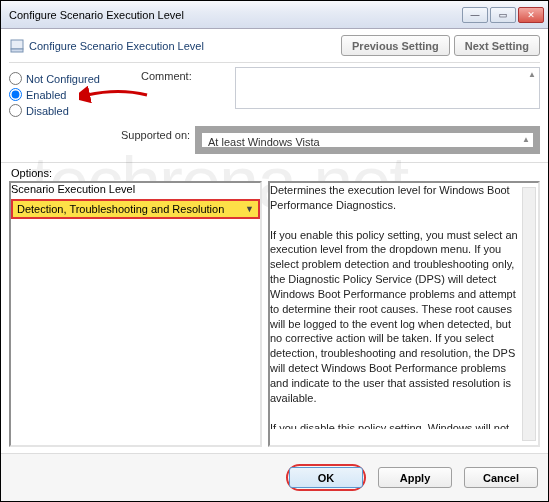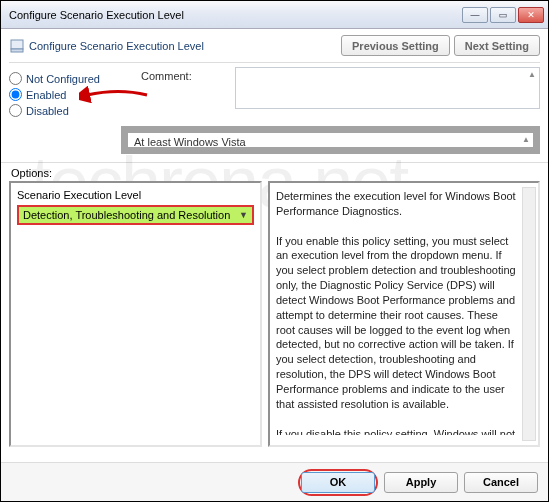--- a/index.html
+++ b/index.html
@@ -103,54 +103,53 @@
     display:flex; padding:4px 10px 2px 10px;
     border-top:1px solid #ddd;
   }
   .midbar .col-l { flex:0 0 255px; }
   .midbar .col-r { flex:1; }
   .panel-row { display:flex; padding:0 8px 4px 8px; gap:6px; }
   .sunken {
     flex:1;
     border:2px inset #e4e4e4;
     background:#fff;
-    padding:6px;
     position:relative;
     overflow:hidden;
   }
   .left-panel { flex:0 0 253px; }
   .combo {
     margin-top:4px;
     height:20px;
     border:2px solid #d33;
     display:flex;
     align-items:center;
     padding:0 4px;
-    background:#bef264;
+    background:#fde047;
     justify-content:space-between;
   }
   .combo .chev { font-size:9px; color:#444;}
   .help-text {
     font-size:11px;
     line-height:1.35;
     color:#222;
     height:246px;
     overflow:hidden;
     padding-right:14px;
   }
   .help-scroll {
     position:absolute; right:2px; top:4px; bottom:4px; width:14px;
     background:#f0f0f0; border:1px solid #ddd;
   }
   .footer {
     position:absolute; bottom:0; left:0; right:0;
-    height:39px;
+    height:48px;
     border-top:1px solid #ddd;
     display:flex; justify-content:flex-end; align-items:center;
-    padding:0 10px; gap:6px;
+    padding:0 10px; gap:12px;
     background:#f6f6f6;
   }
   .footer .btn { width:74px; justify-content:center;}
   .ok-wrap { border:2px solid #d33; border-radius:14px; padding:1px; }
   .ok-wrap .btn { border-color:#5a98d0; background:linear-gradient(#eaf3fb,#d4e7f7);}
 </style>
 </head>
 <body>
 
 <div class="watermark">techrena.net</div>
@@ -204,20 +203,21 @@
     </label>
   </div>
   <div class="lbl">Comment:</div>
   <div class="txtarea">
     <div class="scroll-handle">▲</div>
   </div>
 </div>
 
 <div class="support-row">
   <div style="width:112px"></div>
+  <div class="lbl">Supported on:</div>
   <div class="support-box">
     <span>At least Windows Vista</span>
     <div class="scroll-handle">▲</div>
   </div>
 </div>
 
 <div class="midbar">
   <div class="col-l">Options:</div>
 </div>
 

